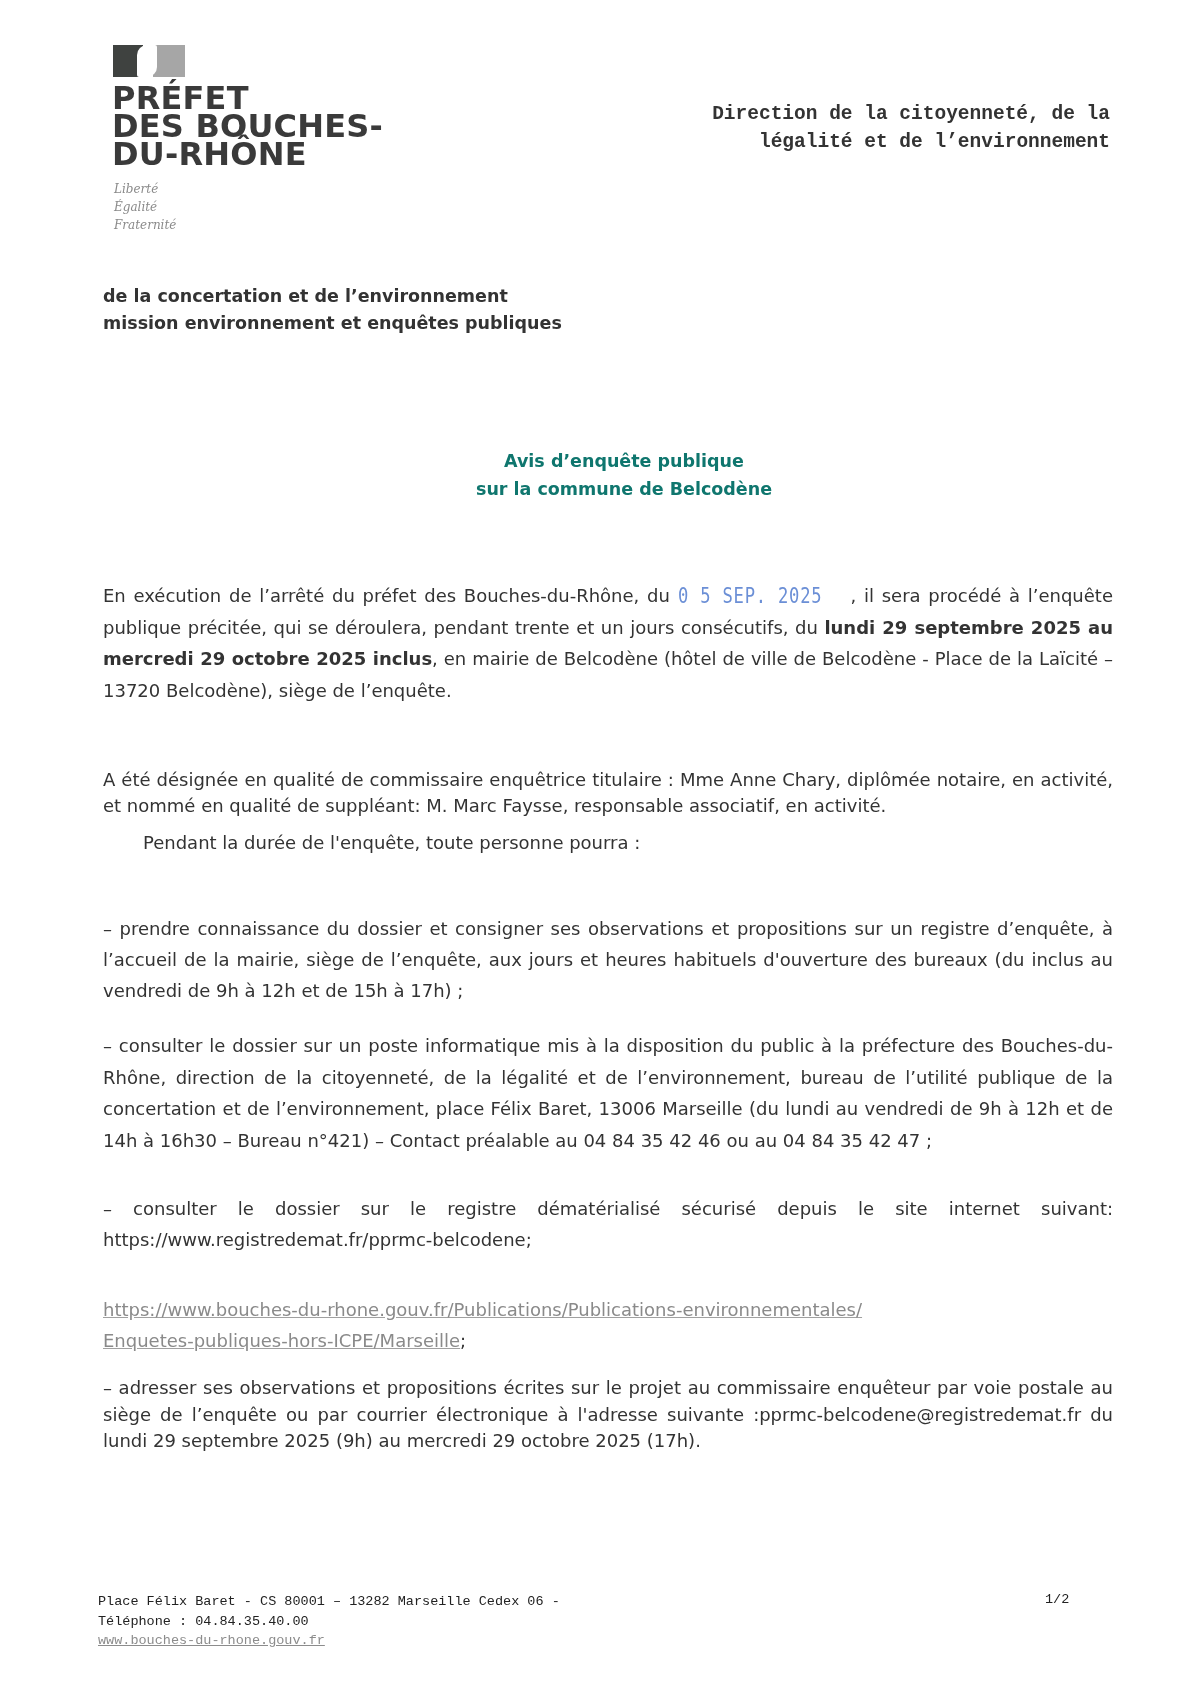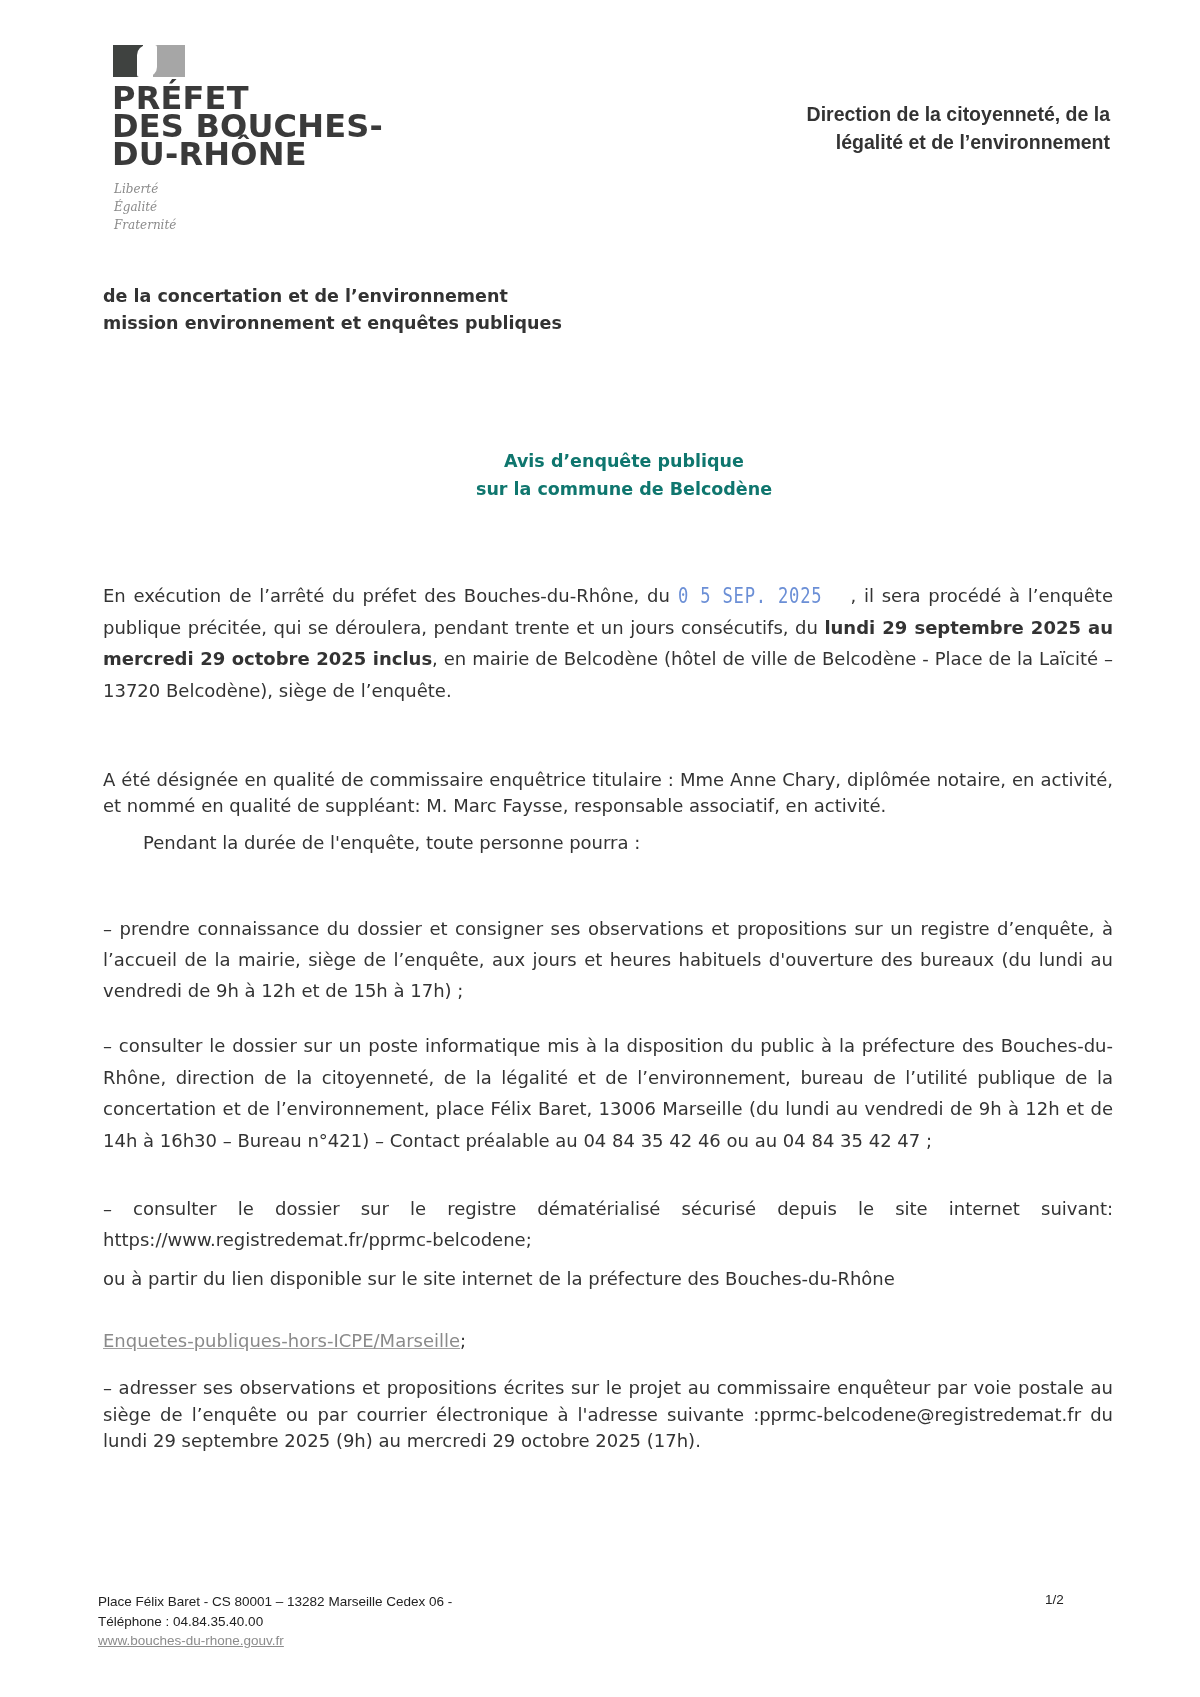--- a/index.html
+++ b/index.html
@@ -1,20 +1,20 @@
 <!DOCTYPE html>
 <html><head>
 <meta charset="utf-8">
 <style>
   html, body { margin: 0; padding: 0; background: #ffffff; }
   body { width: 1200px; height: 1697px; position: relative; overflow: hidden; color: #2f2f2f; }
   .abs { position: absolute; }
   .marianne { font-family: "DejaVu Sans", sans-serif; }
   .body-font { font-family: "DejaVu Sans", sans-serif; }
-  .arial { font-family: Liberation Sans, sans-serif; }
+  .arial { font-family: Liberation Mono, monospace; }
 
   
   #logo-flag { left: 113px; top: 45px; width: 72px; height: 32px; }
   #logo-flag .blk1 { position:absolute; left:0; top:0; width:30px; height:32px; background:#3f4240; }
   #logo-flag .blk2 { position:absolute; left:40px; top:0; width:32px; height:32px; background:#a6a6a6; }
   #logo-flag .face { position:absolute; left:24px; top:0; width:20px; height:32px; background:#fff; border-radius: 10px 2px 10px 2px; }
   #logo-title { left: 112px; top: 84px; font-weight: bold; font-size: 32px; line-height: 28px; color: #3a3a3a; letter-spacing: 0.2px; }
   #logo-motto { left: 114px; top: 180px; font-family: "DejaVu Serif", serif; font-style: italic; font-size: 12px; line-height: 18px; color: #8a8a8a; }
 
   #direction { right: 90px; top: 100px; text-align: right; font-weight: bold; font-size: 19.5px; line-height: 28px; color: #333; width: 520px; }
@@ -73,26 +73,26 @@
 <div id="title" class="abs body-font">
   <div>Avis d’enquête publique</div>
   <div>sur la commune de Belcodène</div>
 </div>
 
 <div id="p1" class="para body-font">
   <span>En exécution de l’arrêté du préfet des Bouches-du-Rhône, du </span><span class="stamp">0 5 SEP. 2025</span><span> , il sera procédé à l’enquête publique précitée, qui se déroulera, pendant trente et un jours consécutifs, du </span><span class="bold">lundi 29 septembre 2025 au mercredi 29 octobre 2025 inclus</span><span>, en mairie de Belcodène (hôtel de ville de Belcodène - Place de la Laïcité – 13720 Belcodène), siège de l’enquête.</span>
 </div>
 <div id="p2" class="para body-font">A été désignée en qualité de commissaire enquêtrice titulaire : Mme Anne Chary, diplômée notaire, en activité, et nommé en qualité de suppléant: M. Marc Faysse, responsable associatif, en activité.</div>
 <div id="p3" class="para body-font">Pendant la durée de l'enquête, toute personne pourra :</div>
-<div id="p4" class="para body-font">– prendre connaissance du dossier et consigner ses observations et propositions sur un registre d’enquête, à l’accueil de la mairie, siège de l’enquête, aux jours et heures habituels d'ouverture des bureaux (du lundi au vendredi de 9h à 12h et de 15h à 17h) ;</div>
+<div id="p4" class="para body-font">– prendre connaissance du dossier et consigner ses observations et propositions sur un registre d’enquête, à l’accueil de la mairie, siège de l’enquête, aux jours et heures habituels d'ouverture des bureaux (du inclus au vendredi de 9h à 12h et de 15h à 17h) ;</div>
 <div id="p5" class="para body-font">– consulter le dossier sur un poste informatique mis à la disposition du public à la préfecture des Bouches-du-Rhône, direction de la citoyenneté, de la légalité et de l’environnement, bureau de l’utilité publique de la concertation et de l’environnement, place Félix Baret, 13006 Marseille (du lundi au vendredi de 9h à 12h et de 14h à 16h30 – Bureau n°421) – Contact préalable au 04 84 35 42 46 ou au 04 84 35 42 47 ;</div>
 <div id="p6" class="para body-font">– consulter le dossier sur le registre dématérialisé sécurisé depuis le site internet suivant: https://www.registredemat.fr/pprmc-belcodene;</div>
 <div id="p7" class="para body-font" style="text-align:left;">
-  <span>ou à partir du lien disponible sur le site internet de la préfecture des Bouches-du-Rhône </span><br>
   <br>
+  <span class="link-grey">https://www.bouches-du-rhone.gouv.fr/Publications/Publications-environnementales/</span><br>
   <span class="link-grey">Enquetes-publiques-hors-ICPE/Marseille</span><span>;</span>
 </div>
 <div id="p8" class="para body-font">– adresser ses observations et propositions écrites sur le projet au commissaire enquêteur par voie postale au siège de l’enquête ou par courrier électronique à l'adresse suivante :pprmc-belcodene@registredemat.fr du lundi 29 septembre 2025 (9h) au mercredi 29 octobre 2025 (17h).</div>
 
 <div id="footer" class="abs arial">
   <div>Place Félix Baret - CS 80001  – 13282 Marseille Cedex 06 -</div>
   <div>Téléphone : 04.84.35.40.00</div>
   <div class="web">www.bouches-du-rhone.gouv.fr</div>
 </div>
 <div id="page-number" class="abs arial">1/2</div>

